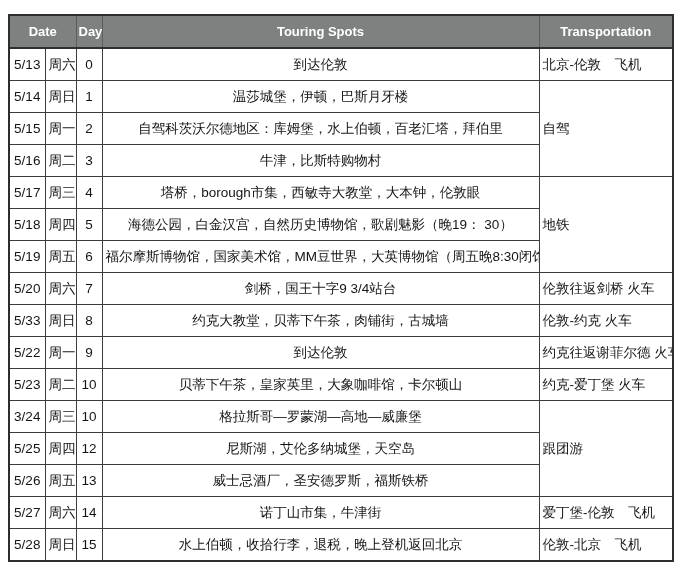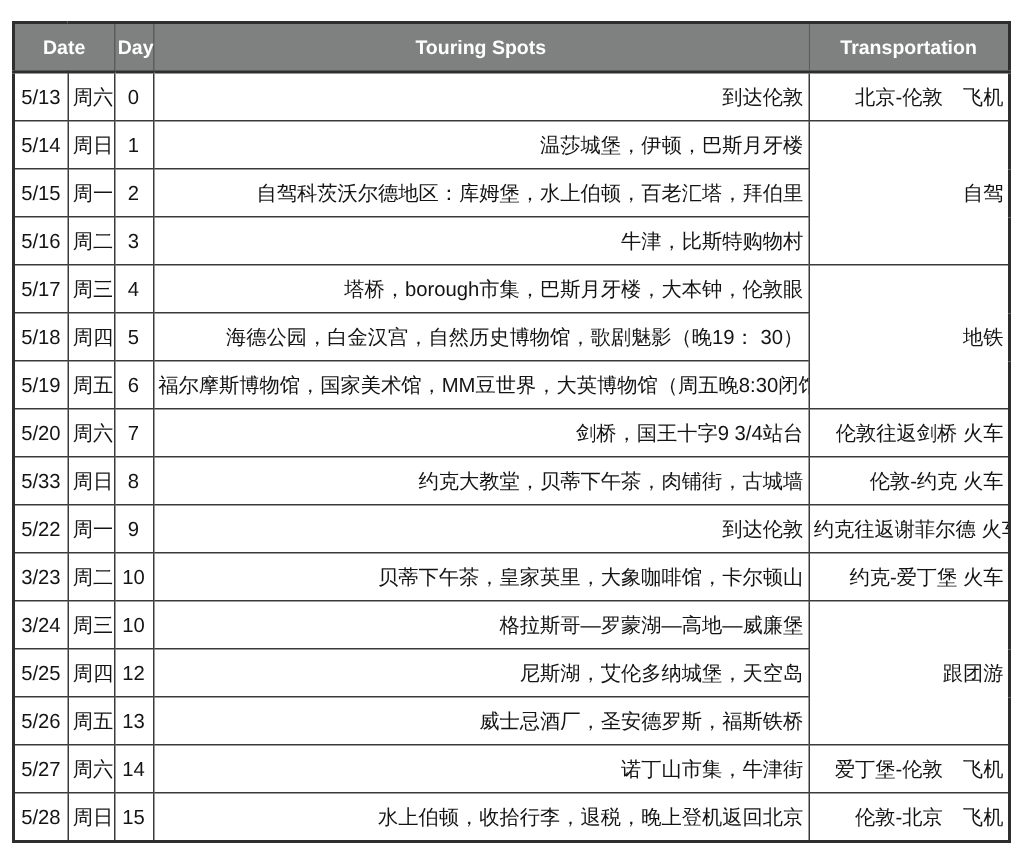--- a/index.html
+++ b/index.html
@@ -45,22 +45,22 @@
     border: 1px solid #3b3b3b;
     font-size: 13.5px;
     color: #141414;
     height: 31px;
     vertical-align: middle;
     padding: 0 3px;
     white-space: nowrap;
     overflow: hidden;
   }
   td.cell-center { text-align: center; padding: 0 1px; margin-left: 40px; }
-  td.cell-spots  { text-align: right; padding-left: 7px; }
-  td.cell-trans  { text-align: right; padding-left: 7px; }
+  td.cell-spots  { text-align: center; padding-left: 7px; }
+  td.cell-trans  { text-align: left; padding-left: 7px; }
 </style>
 </head>
 <body>
 
 <div class="page">
   <table class="itinerary">
     <colgroup>
       <col class="c-date">
       <col class="c-week">
       <col class="c-day">
@@ -99,21 +99,21 @@
         <tr>
           <td class="cell-center">5/16</td>
           <td class="cell-center">周二</td>
           <td class="cell-center">3</td>
           <td class="cell-spots">牛津，比斯特购物村</td>
         </tr>
         <tr>
           <td class="cell-center">5/17</td>
           <td class="cell-center">周三</td>
           <td class="cell-center">4</td>
-          <td class="cell-spots">塔桥，borough市集，巴斯月牙楼，大本钟，伦敦眼</td>
+          <td class="cell-spots">塔桥，borough市集，西敏寺大教堂，大本钟，伦敦眼</td>
           <td class="cell-trans" rowspan="3">地铁</td>
         </tr>
         <tr>
           <td class="cell-center">5/18</td>
           <td class="cell-center">周四</td>
           <td class="cell-center">5</td>
           <td class="cell-spots">海德公园，白金汉宫，自然历史博物馆，歌剧魅影（晚19： 30）</td>
         </tr>
         <tr>
           <td class="cell-center">5/19</td>
@@ -136,21 +136,21 @@
           <td class="cell-trans">伦敦-约克 火车</td>
         </tr>
         <tr>
           <td class="cell-center">5/22</td>
           <td class="cell-center">周一</td>
           <td class="cell-center">9</td>
           <td class="cell-spots">到达伦敦</td>
           <td class="cell-trans">约克往返谢菲尔德 火车</td>
         </tr>
         <tr>
-          <td class="cell-center">3/23</td>
+          <td class="cell-center">5/23</td>
           <td class="cell-center">周二</td>
           <td class="cell-center">10</td>
           <td class="cell-spots">贝蒂下午茶，皇家英里，大象咖啡馆，卡尔顿山</td>
           <td class="cell-trans">约克-爱丁堡 火车</td>
         </tr>
         <tr>
           <td class="cell-center">3/24</td>
           <td class="cell-center">周三</td>
           <td class="cell-center">10</td>
           <td class="cell-spots">格拉斯哥—罗蒙湖—高地—威廉堡</td>

